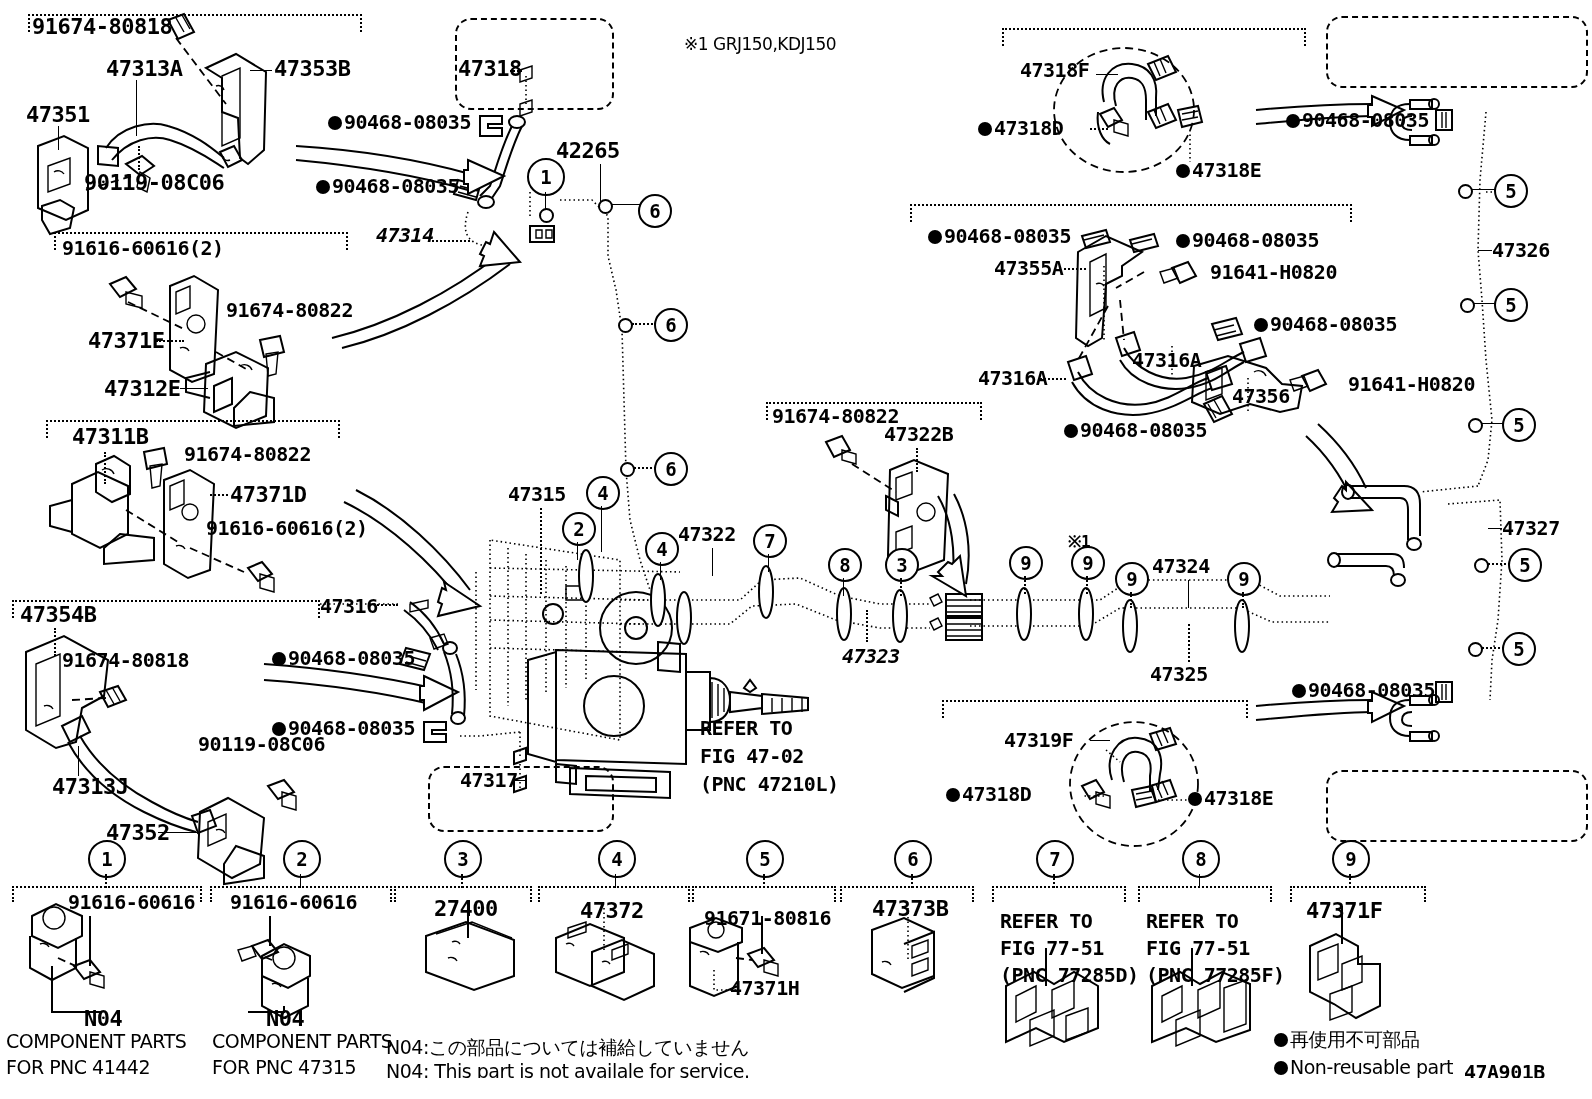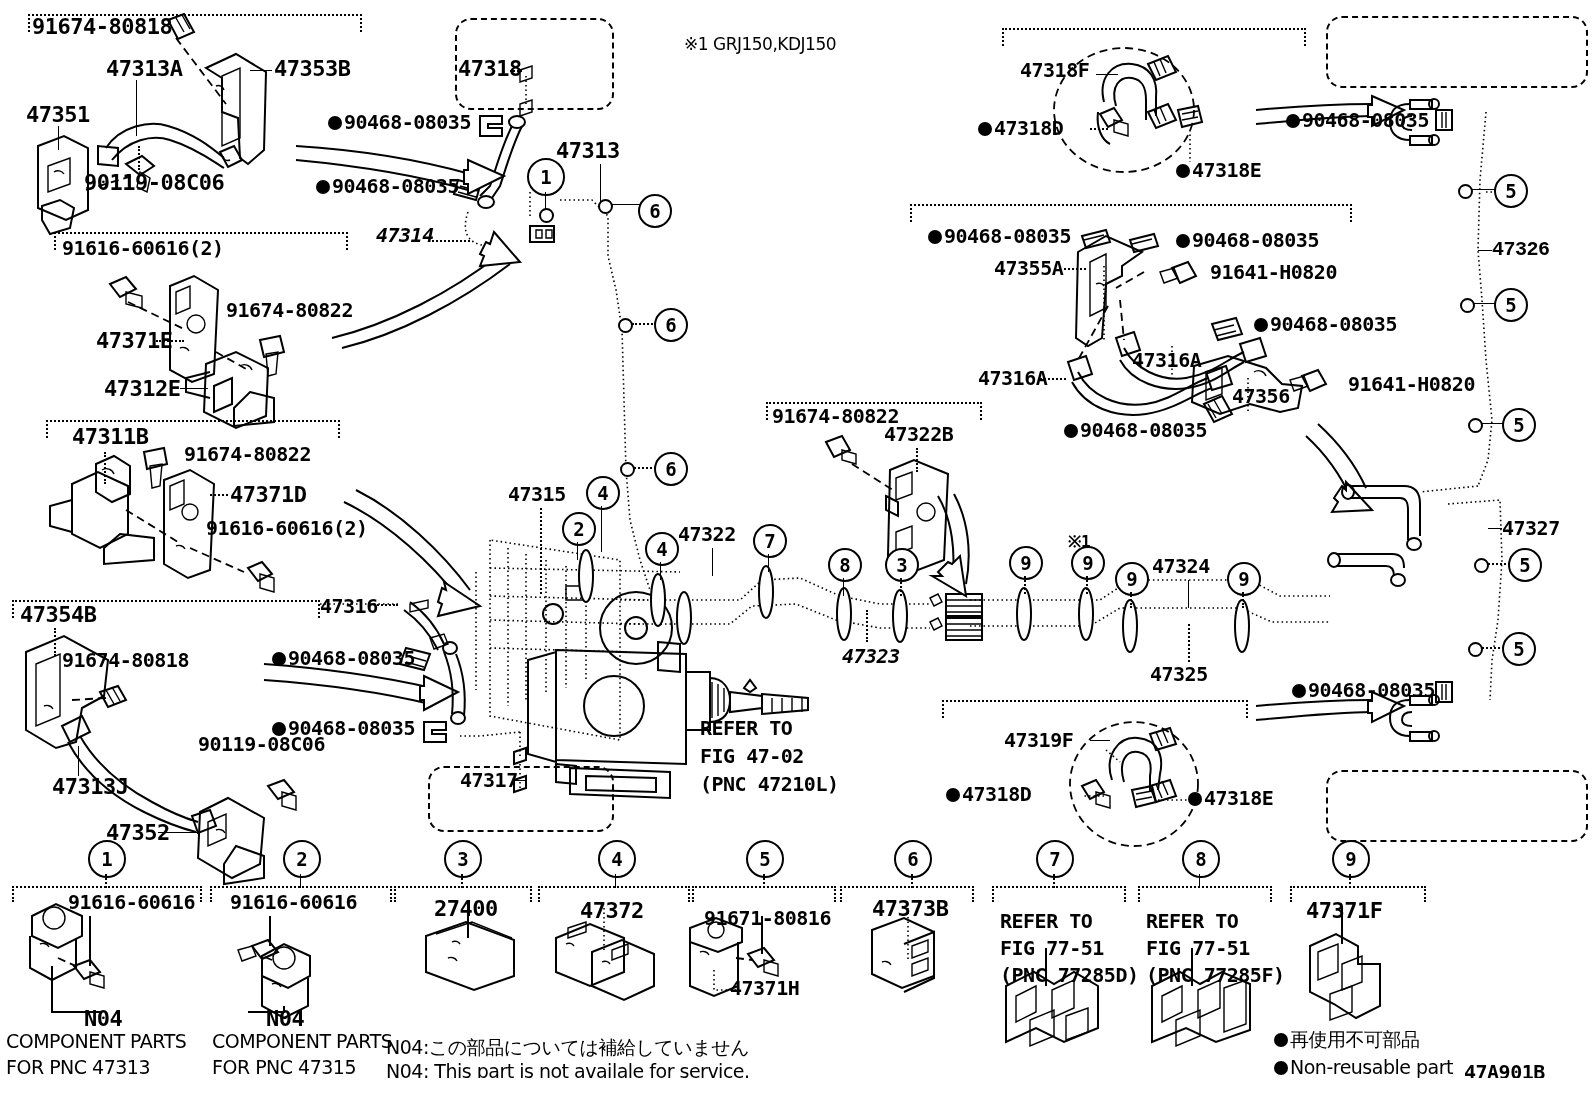--- a/index.html
+++ b/index.html
@@ -569,38 +569,38 @@
 <div class="brkd" style="left:942px;top:700px;width:302px;height:16px;"></div>
 
 <div class="lbl s22" style="left:32px;top:16px;">91674-80818</div>
 <div class="lbl s22" style="left:106px;top:58px;">47313A</div>
 <div class="lbl s22" style="left:274px;top:58px;">47353B</div>
 <div class="lbl s22" style="left:26px;top:104px;">47351</div>
 <div class="lbl s22" style="left:84px;top:172px;">90119-08C06</div>
 
 <div class="lbl s20" style="left:62px;top:238px;">91616-60616(2)</div>
 <div class="lbl s20" style="left:226px;top:300px;">91674-80822</div>
-<div class="lbl s22" style="left:96px;top:330px;">47371E</div>
+<div class="lbl s22" style="left:88px;top:330px;">47371E</div>
 <div class="lbl s22" style="left:104px;top:378px;">47312E</div>
 
 <div class="lbl s22" style="left:72px;top:426px;">47311B</div>
 <div class="lbl s20" style="left:184px;top:444px;">91674-80822</div>
 <div class="lbl s22" style="left:230px;top:484px;">47371D</div>
 <div class="lbl s20" style="left:206px;top:518px;">91616-60616(2)</div>
 
 <div class="lbl s22" style="left:20px;top:604px;">47354B</div>
 <div class="lbl s20" style="left:62px;top:650px;">91674-80818</div>
 <div class="lbl s22" style="left:52px;top:776px;">47313J</div>
 <div class="lbl s20" style="left:198px;top:734px;">90119-08C06</div>
 <div class="lbl s22" style="left:106px;top:822px;">47352</div>
 
 <div class="lbl s22" style="left:458px;top:58px;">47318</div>
 <div class="lbl s20" style="left:328px;top:112px;"><span class="dot"></span><span>90468-08035</span></div>
 <div class="lbl s20" style="left:316px;top:176px;"><span class="dot"></span><span>90468-08035</span></div>
-<div class="lbl s22" style="left:556px;top:140px;">47313</div>
+<div class="lbl s22" style="left:556px;top:140px;">42265</div>
 <div class="lbl s20" style="left:376px;top:225px;font-style:italic;">47314</div>
 
 <div class="lbl s20" style="left:508px;top:484px;">47315</div>
 <div class="lbl s20" style="left:320px;top:596px;">47316</div>
 <div class="lbl s20" style="left:272px;top:648px;"><span class="dot"></span><span>90468-08035</span></div>
 <div class="lbl s20" style="left:272px;top:718px;"><span class="dot"></span><span>90468-08035</span></div>
 <div class="lbl s20" style="left:460px;top:770px;">47317</div>
 
 <div class="lbl s20" style="left:678px;top:524px;">47322</div>
 <div class="lbl s20" style="left:842px;top:646px;font-style:italic;">47323</div>
@@ -620,21 +620,21 @@
 <div class="lbl s20" style="left:1176px;top:230px;"><span class="dot"></span><span>90468-08035</span></div>
 <div class="lbl s20" style="left:994px;top:258px;">47355A</div>
 <div class="lbl s20" style="left:1210px;top:262px;">91641-H0820</div>
 <div class="lbl s20" style="left:1254px;top:314px;"><span class="dot"></span><span>90468-08035</span></div>
 <div class="lbl s20" style="left:1132px;top:350px;">47316A</div>
 <div class="lbl s20" style="left:978px;top:368px;">47316A</div>
 <div class="lbl s20" style="left:1064px;top:420px;"><span class="dot"></span><span>90468-08035</span></div>
 <div class="lbl s20" style="left:1232px;top:386px;">47356</div>
 <div class="lbl s20" style="left:1348px;top:374px;">91641-H0820</div>
 
-<div class="lbl s20" style="left:1492px;top:240px;font-family:Liberation Mono, monospace;">47326</div>
+<div class="lbl s20" style="left:1492px;top:240px;">47326</div>
 <div class="lbl s20" style="left:1502px;top:518px;">47327</div>
 
 <div class="lbl s20" style="left:1004px;top:730px;">47319F</div>
 <div class="lbl s20" style="left:946px;top:784px;"><span class="dot"></span><span>47318D</span></div>
 <div class="lbl s20" style="left:1188px;top:788px;"><span class="dot"></span><span>47318E</span></div>
 <div class="lbl s20" style="left:1292px;top:680px;"><span class="dot"></span><span>90468-08035</span></div>
 
 <div class="lbl s17 sans" style="left:684px;top:36px;">※1 GRJ150,KDJ150</div>
 
 <div class="lbl s20" style="left:700px;top:714px;line-height:28px;">
@@ -764,21 +764,21 @@
 <div class="brkd" style="left:538px;top:886px;width:148px;height:14px;"></div>
 <div class="brkd" style="left:692px;top:886px;width:140px;height:14px;"></div>
 <div class="brkd" style="left:840px;top:886px;width:130px;height:14px;"></div>
 <div class="brkd" style="left:992px;top:886px;width:130px;height:14px;"></div>
 <div class="brkd" style="left:1138px;top:886px;width:130px;height:14px;"></div>
 <div class="brkd" style="left:1290px;top:886px;width:132px;height:14px;"></div>
 
 <div class="lbl s20" style="left:68px;top:892px;">91616-60616</div>
 <div class="lbl s22" style="left:84px;top:1008px;">N04</div>
 <div class="lbl s19 sans" style="left:6px;top:1032px;">COMPONENT PARTS</div>
-<div class="lbl s19 sans" style="left:6px;top:1058px;">FOR PNC 47313</div>
+<div class="lbl s19 sans" style="left:6px;top:1058px;">FOR PNC 41442</div>
 
 <div class="lbl s20" style="left:230px;top:892px;">91616-60616</div>
 <div class="lbl s22" style="left:266px;top:1008px;">N04</div>
 <div class="lbl s19 sans" style="left:212px;top:1032px;">COMPONENT PARTS</div>
 <div class="lbl s19 sans" style="left:212px;top:1058px;">FOR PNC 47315</div>
 
 <div class="lbl s22" style="left:434px;top:898px;">27400</div>
 <div class="lbl s22" style="left:580px;top:900px;">47372</div>
 <div class="lbl s20" style="left:704px;top:908px;">91671-80816</div>
 <div class="lbl s20" style="left:730px;top:978px;text-align:right;">47371H</div>

